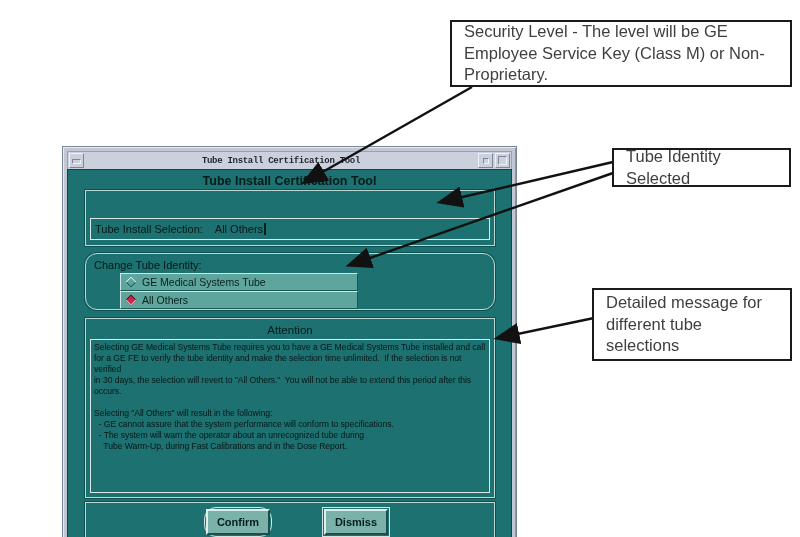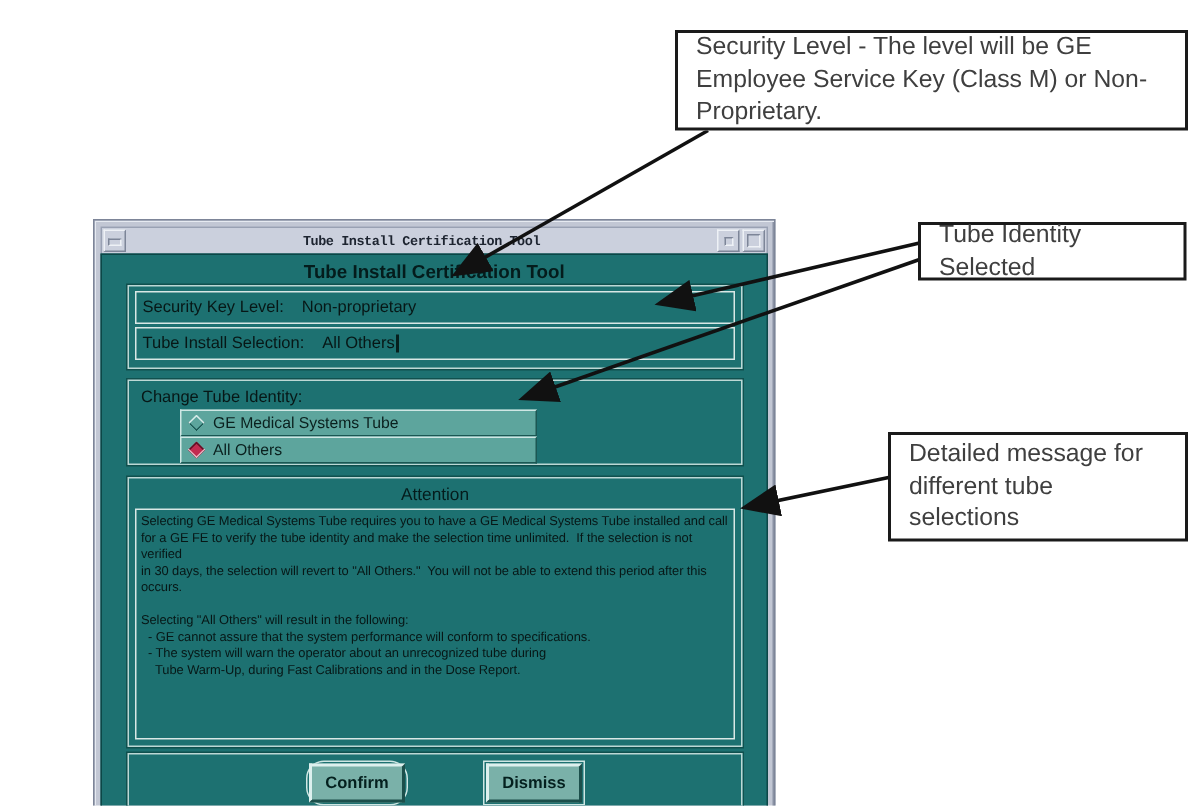--- a/index.html
+++ b/index.html
@@ -27,21 +27,21 @@
           border:1px solid;border-color:#7d8598 #eef1f6 #eef1f6 #7d8598;}
 
   .content{position:absolute;left:4px;right:4px;top:22px;bottom:4px;
            background:#1d7171;border:1px solid #0c4747;}
   .heading{position:absolute;left:0;right:0;top:4px;text-align:center;
            font-size:12.5px;font-weight:bold;color:#041c1c;}
 
   .groupbox{position:absolute;left:17px;width:408px;
             border:1px solid #bcd8d5;box-shadow:0 0 0 1px #10504e;}
   .g1{top:20px;height:54px;}
-  .g2{top:83px;height:55px;}
+  .g2{top:83px;height:55px;border-radius:12px;}
   .g3{top:148px;height:178px;}
   .gbtn{top:332px;height:35px;}
 
   .fieldrow{position:absolute;left:4px;right:4px;height:20px;
             border:1px solid #d9e8e6;background:#1d7171;
             display:flex;align-items:center;
             font-size:11px;color:#071716;white-space:nowrap;}
   .fieldrow .lbl{margin-left:4px;}
   .fieldrow .val{margin-left:12px;}
   .caret{display:inline-block;width:2px;height:12px;background:#06201e;
@@ -102,24 +102,20 @@
     <span class="tb-btn">
         <span class="sq"></span>
       </span>
   </div>
 
   <div class="content">
 
     <div class="heading">Tube Install Certification Tool</div>
 
     <div class="groupbox g1">
-      <div class="fieldrow" style="top:3px;">
-        <span class="lbl">Security Key Level:</span>
-        <span class="val">Non-proprietary</span>
-      </div>
       <div class="fieldrow" style="top:27px;">
         <span class="lbl">Tube Install Selection:</span>
         <span class="val">All Others</span>
         <span class="caret"></span>
       </div>
     </div>
 
     <div class="groupbox g2">
       <div class="grouplabel">Change Tube Identity:</div>
       <div class="radiorow" style="top:19px;">

